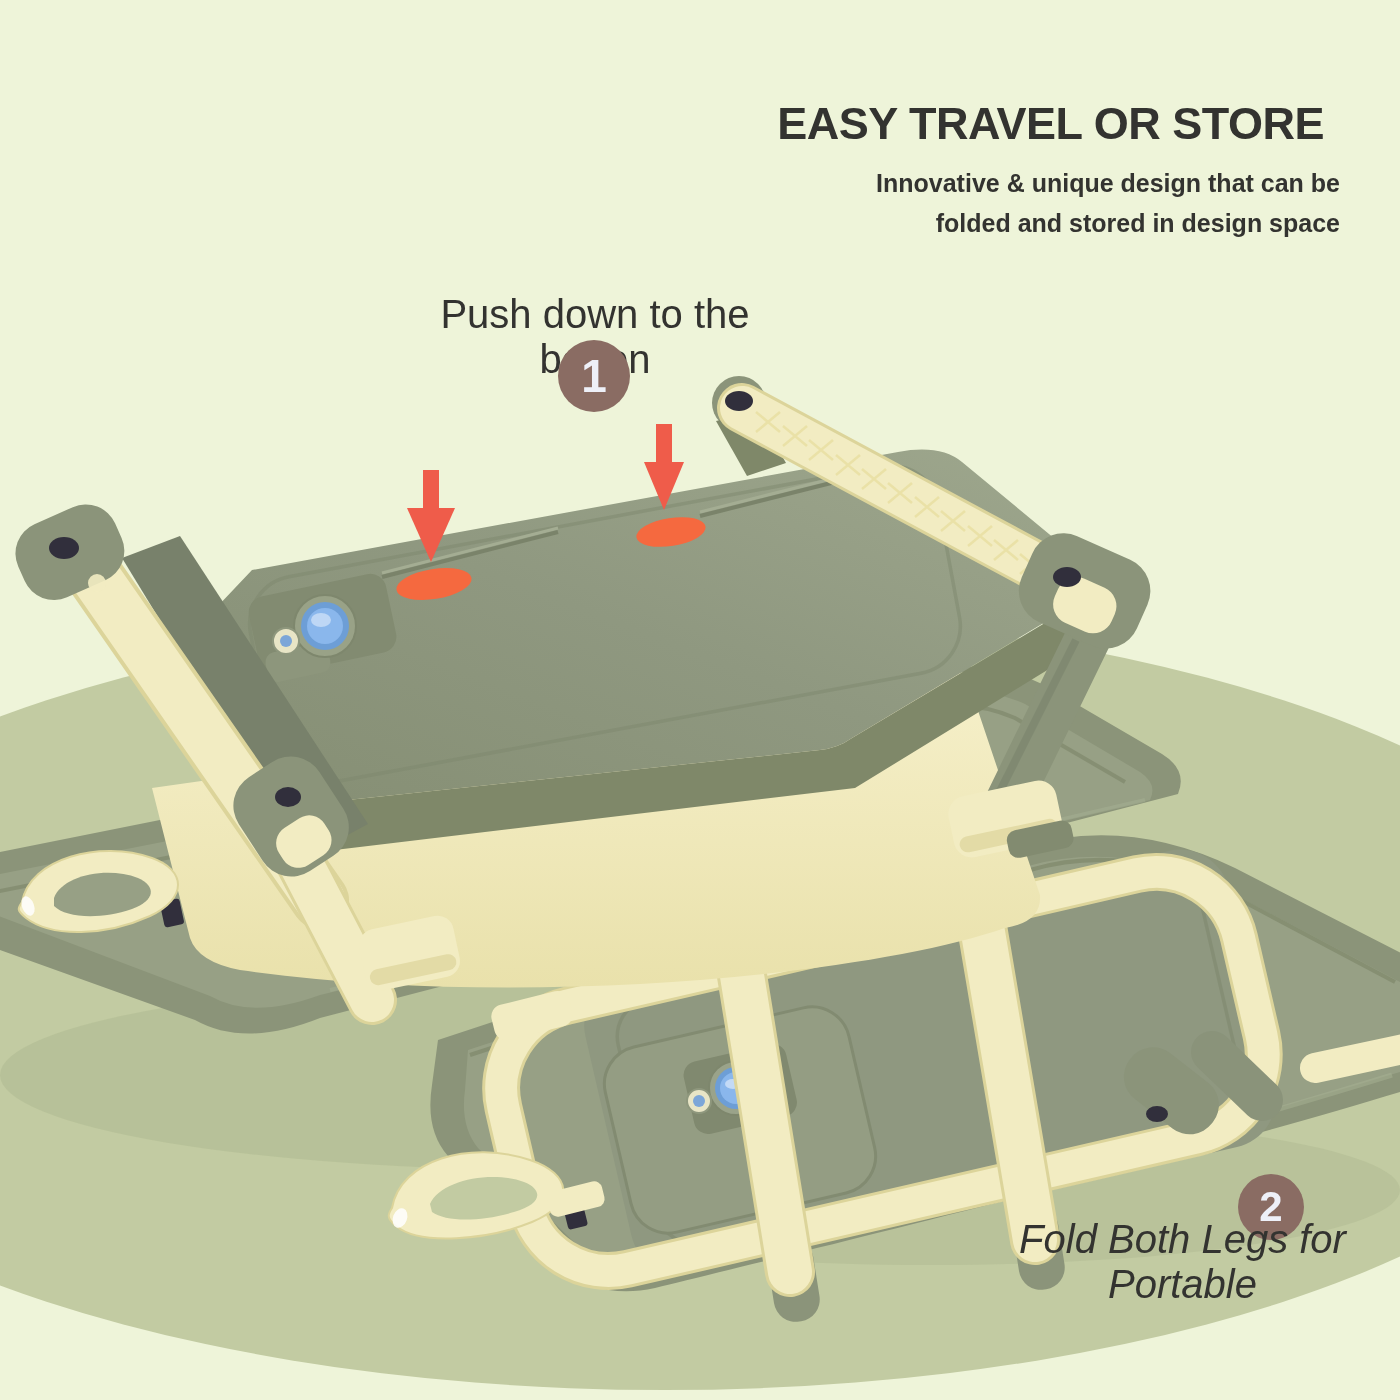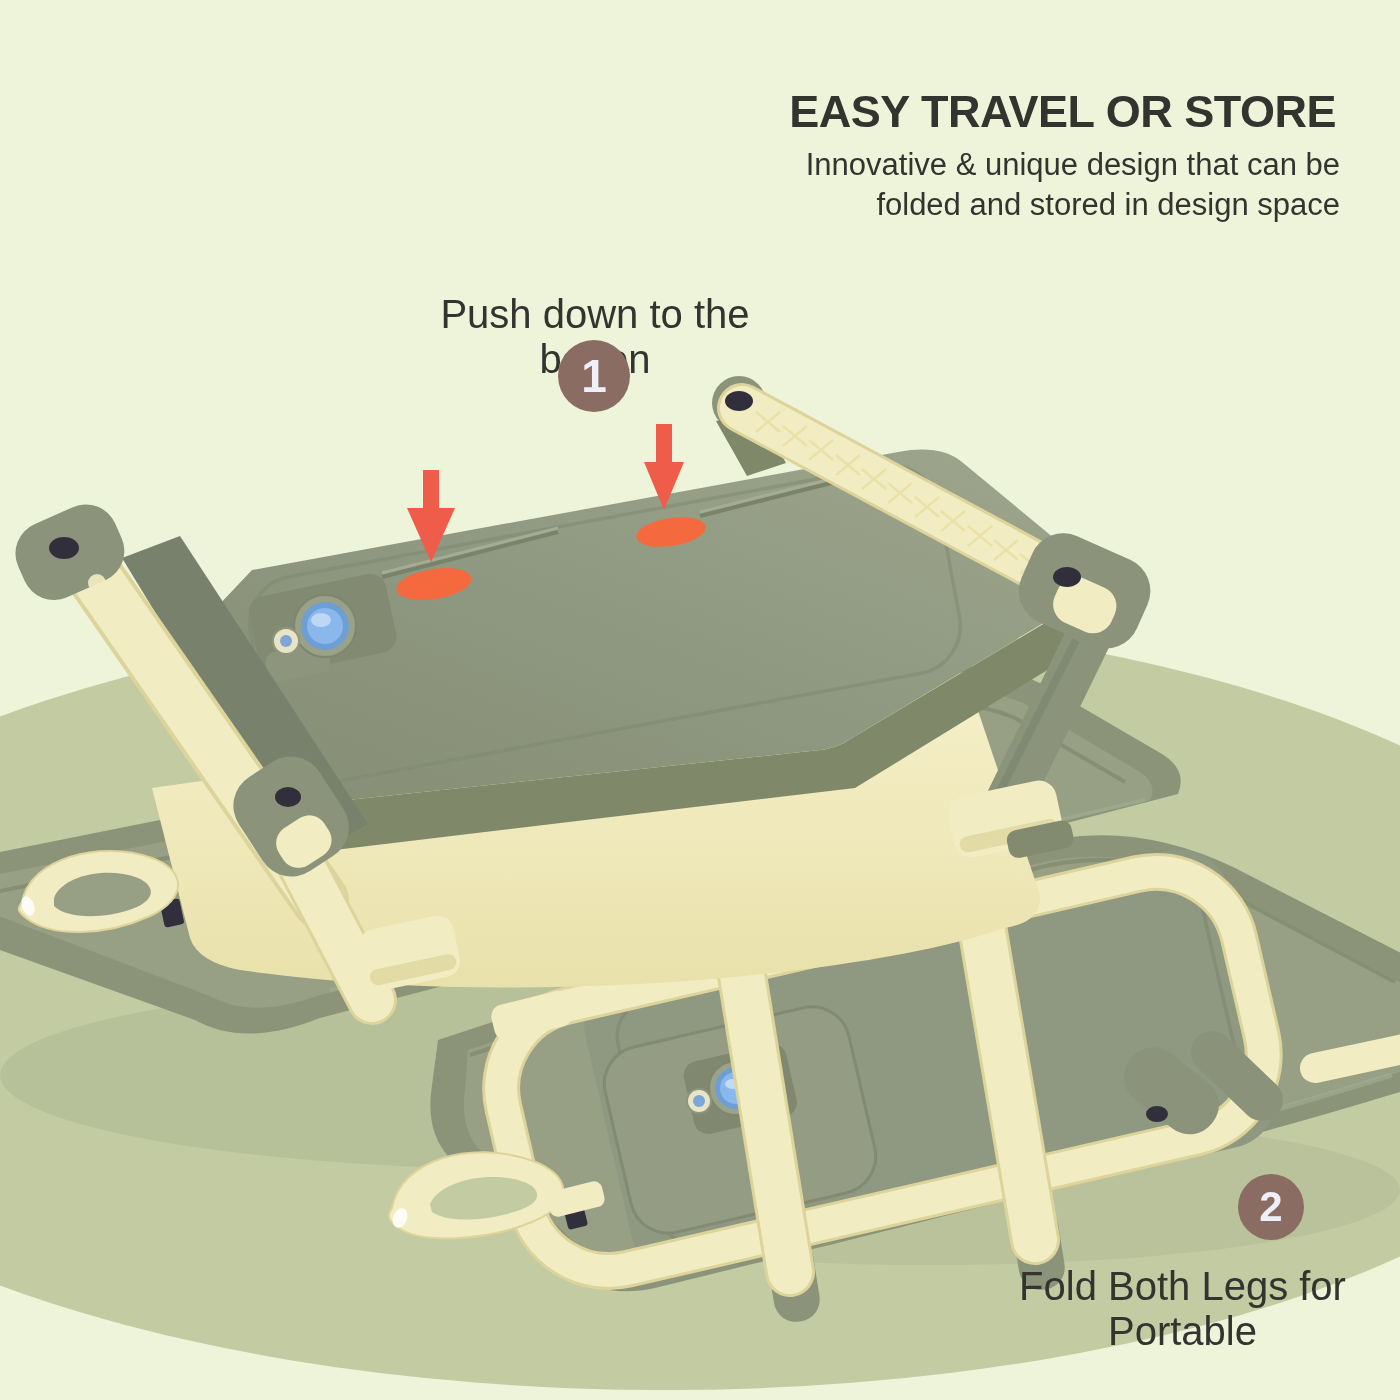--- a/index.html
+++ b/index.html
@@ -10,28 +10,28 @@
   }
   .bg-ellipse{
     position:absolute;left:-310px;top:612px;width:1950px;height:778px;
     border-radius:50%;background:var(--ellipse,#c2cba2);
   }
   .scene{position:absolute;left:0;top:0;width:1400px;height:1400px;}
   .header{
     position:absolute;top:84px;right:60px;text-align:right;color:var(--text-dark,#333330);
   }
   .header h1{
-    margin:4px;font-size:45px;font-weight:bold;letter-spacing:-0.5px;line-height:1.05;
-  }
-  .header .sub{margin-top:10px;font-size:31px;line-height:40px;}
+    margin:16px;font-size:45px;font-weight:bold;letter-spacing:-0.5px;line-height:1.05;
+  }
+  .header .sub{margin-top:10px;font-size:25px;line-height:40px;font-weight:bold;}
   .step-label{
     position:absolute;color:var(--text-dark,#333330);font-size:40px;text-align:center;
   }
   #push-label{left:395px;top:292px;width:400px;}
-  #fold-label{left:985px;top:1264px;width:395px;}
+  #fold-label{left:985px;top:1217px;width:395px;font-style:italic;}
   .badge{
     position:absolute;border-radius:50%;background:var(--badge-brown,#8a6c63);
     color:#eef0f8;font-weight:bold;display:flex;align-items:center;justify-content:center;
   }
   #badge-1{left:558px;top:340px;width:72px;height:72px;font-size:46px;}
   #badge-2{left:1238px;top:1174px;width:66px;height:66px;font-size:42px;}
 </style>
 </head>
 <body>
 

